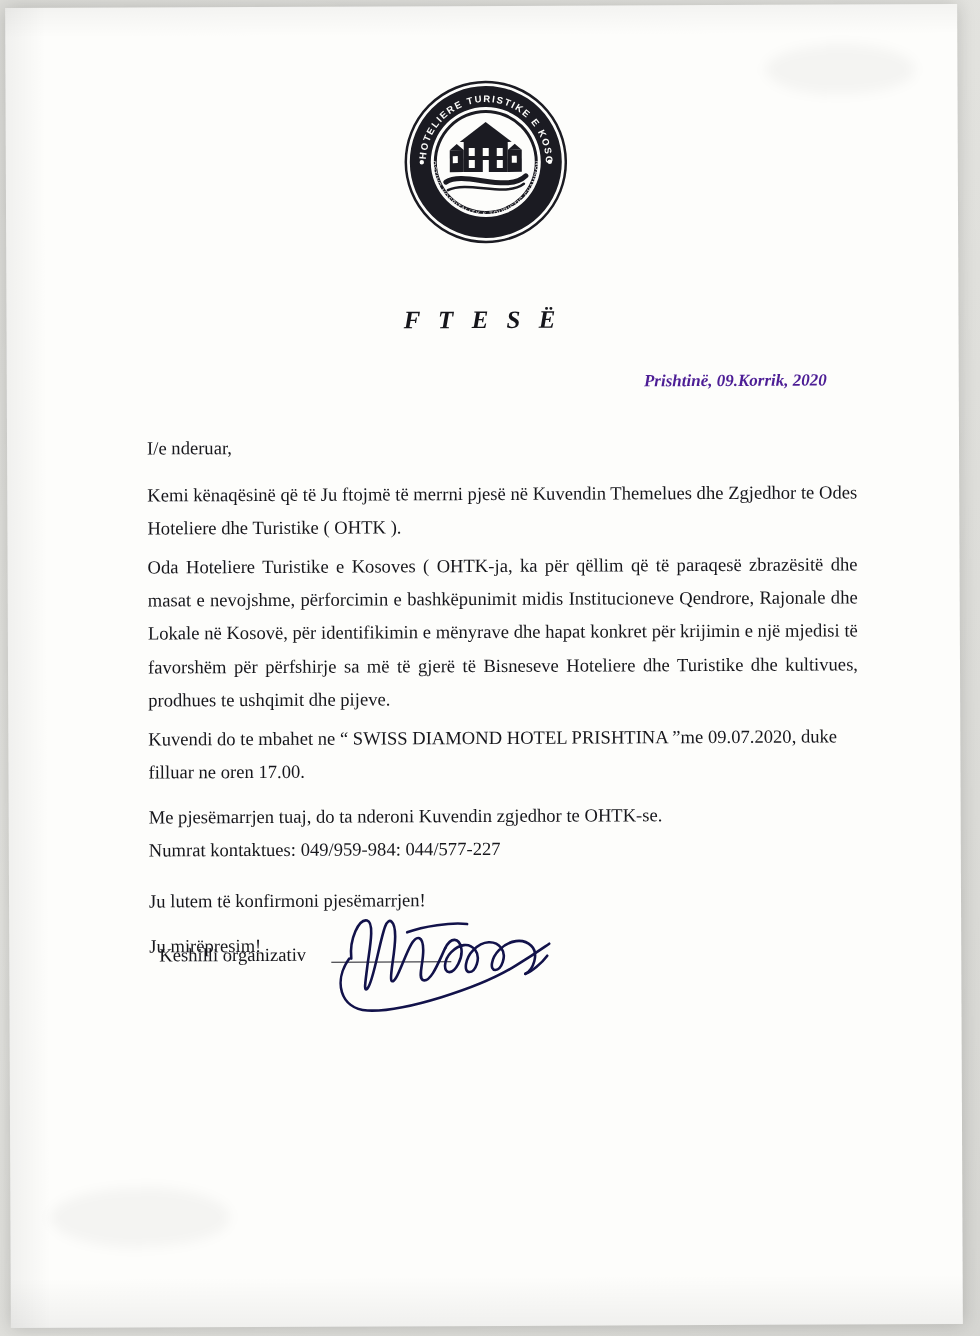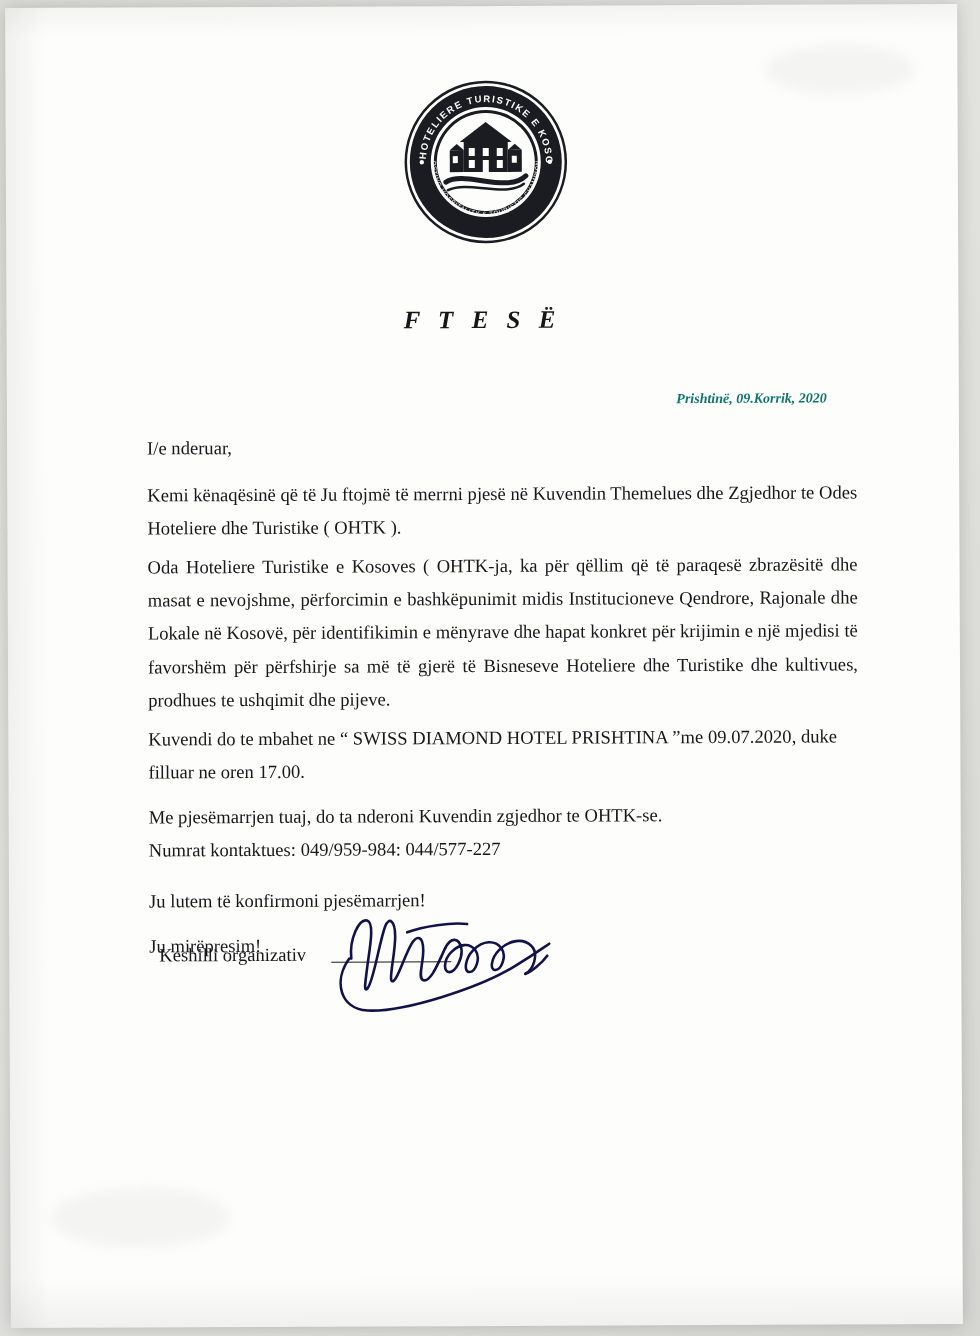--- a/index.html
+++ b/index.html
@@ -71,25 +71,25 @@
     font-weight: bold;
     font-style: italic;
     letter-spacing: 6px;
     color: #15151a;
   }
 
   
   .date-line {
     position: absolute;
     right: 132px;
-    top: 386px;
-    font-size: 14px;
+    top: 366px;
+    font-size: 17px;
     font-weight: bold;
     font-style: italic;
-    color: #0f766e;
+    color: #4c1d95;
   }
 
   
   .body-block {
     position: absolute;
     left: 140px;
     top: 424px;
     width: 710px;
     color: #17171c;
     font-size: 18.6px;

